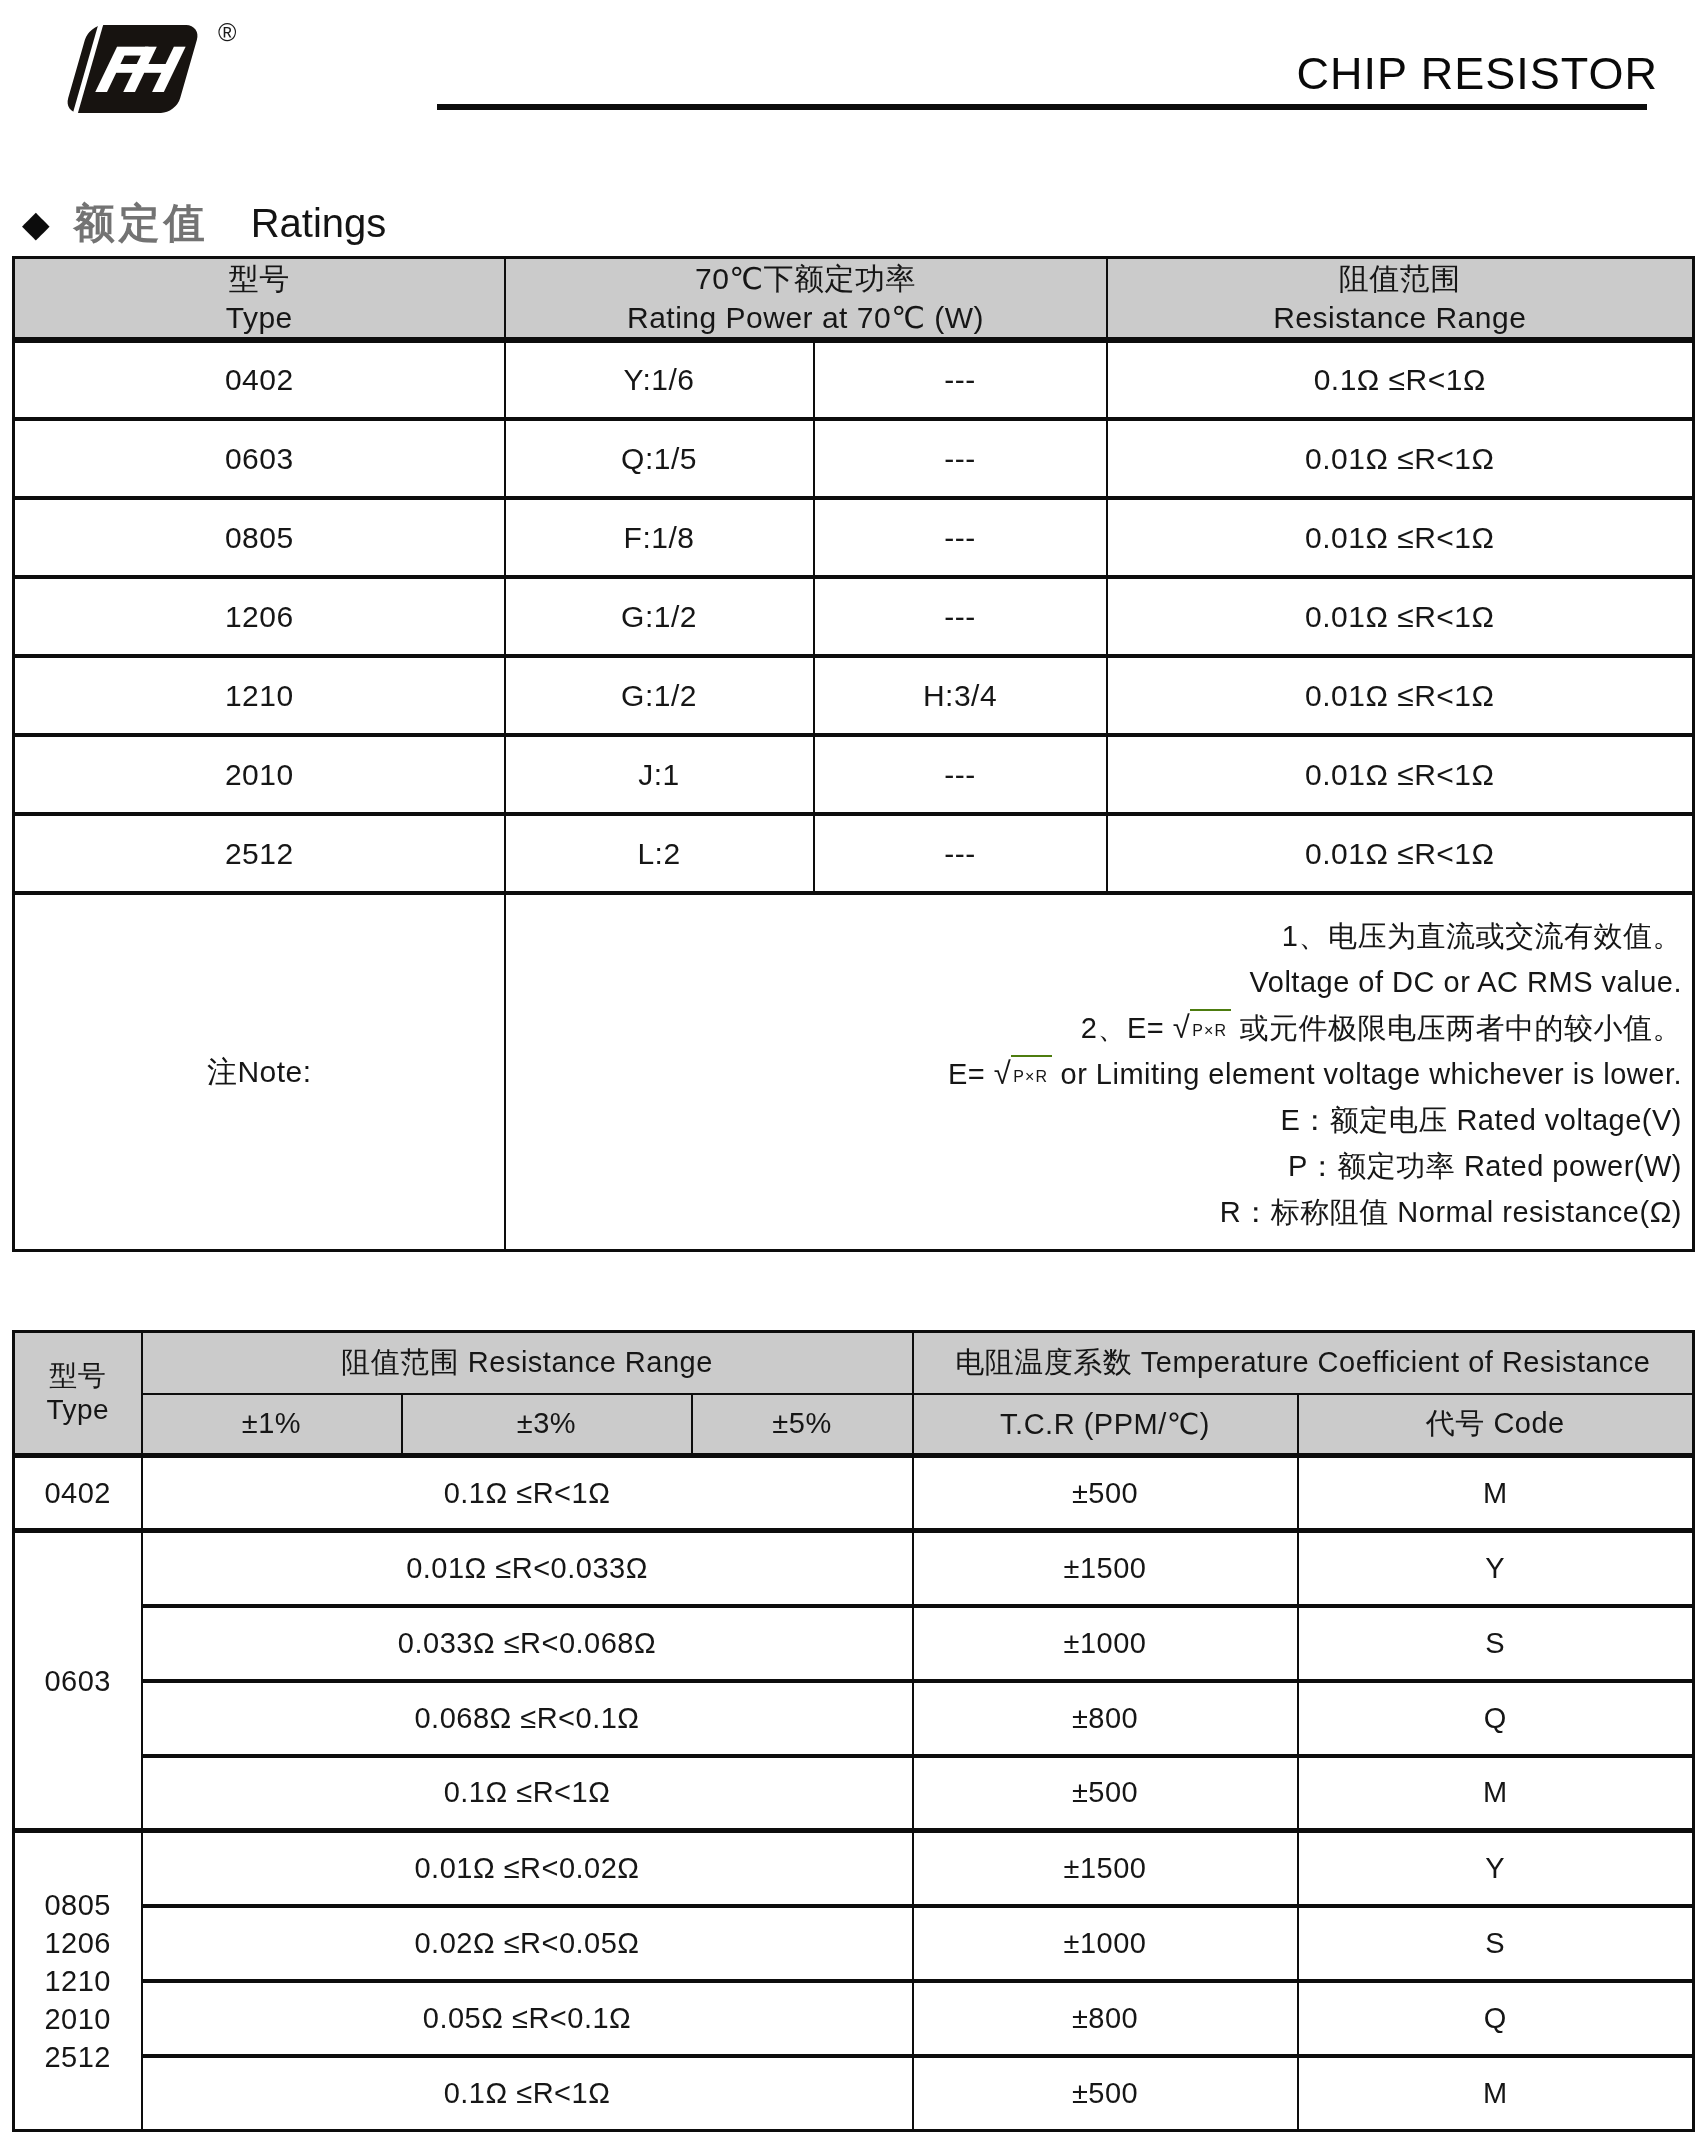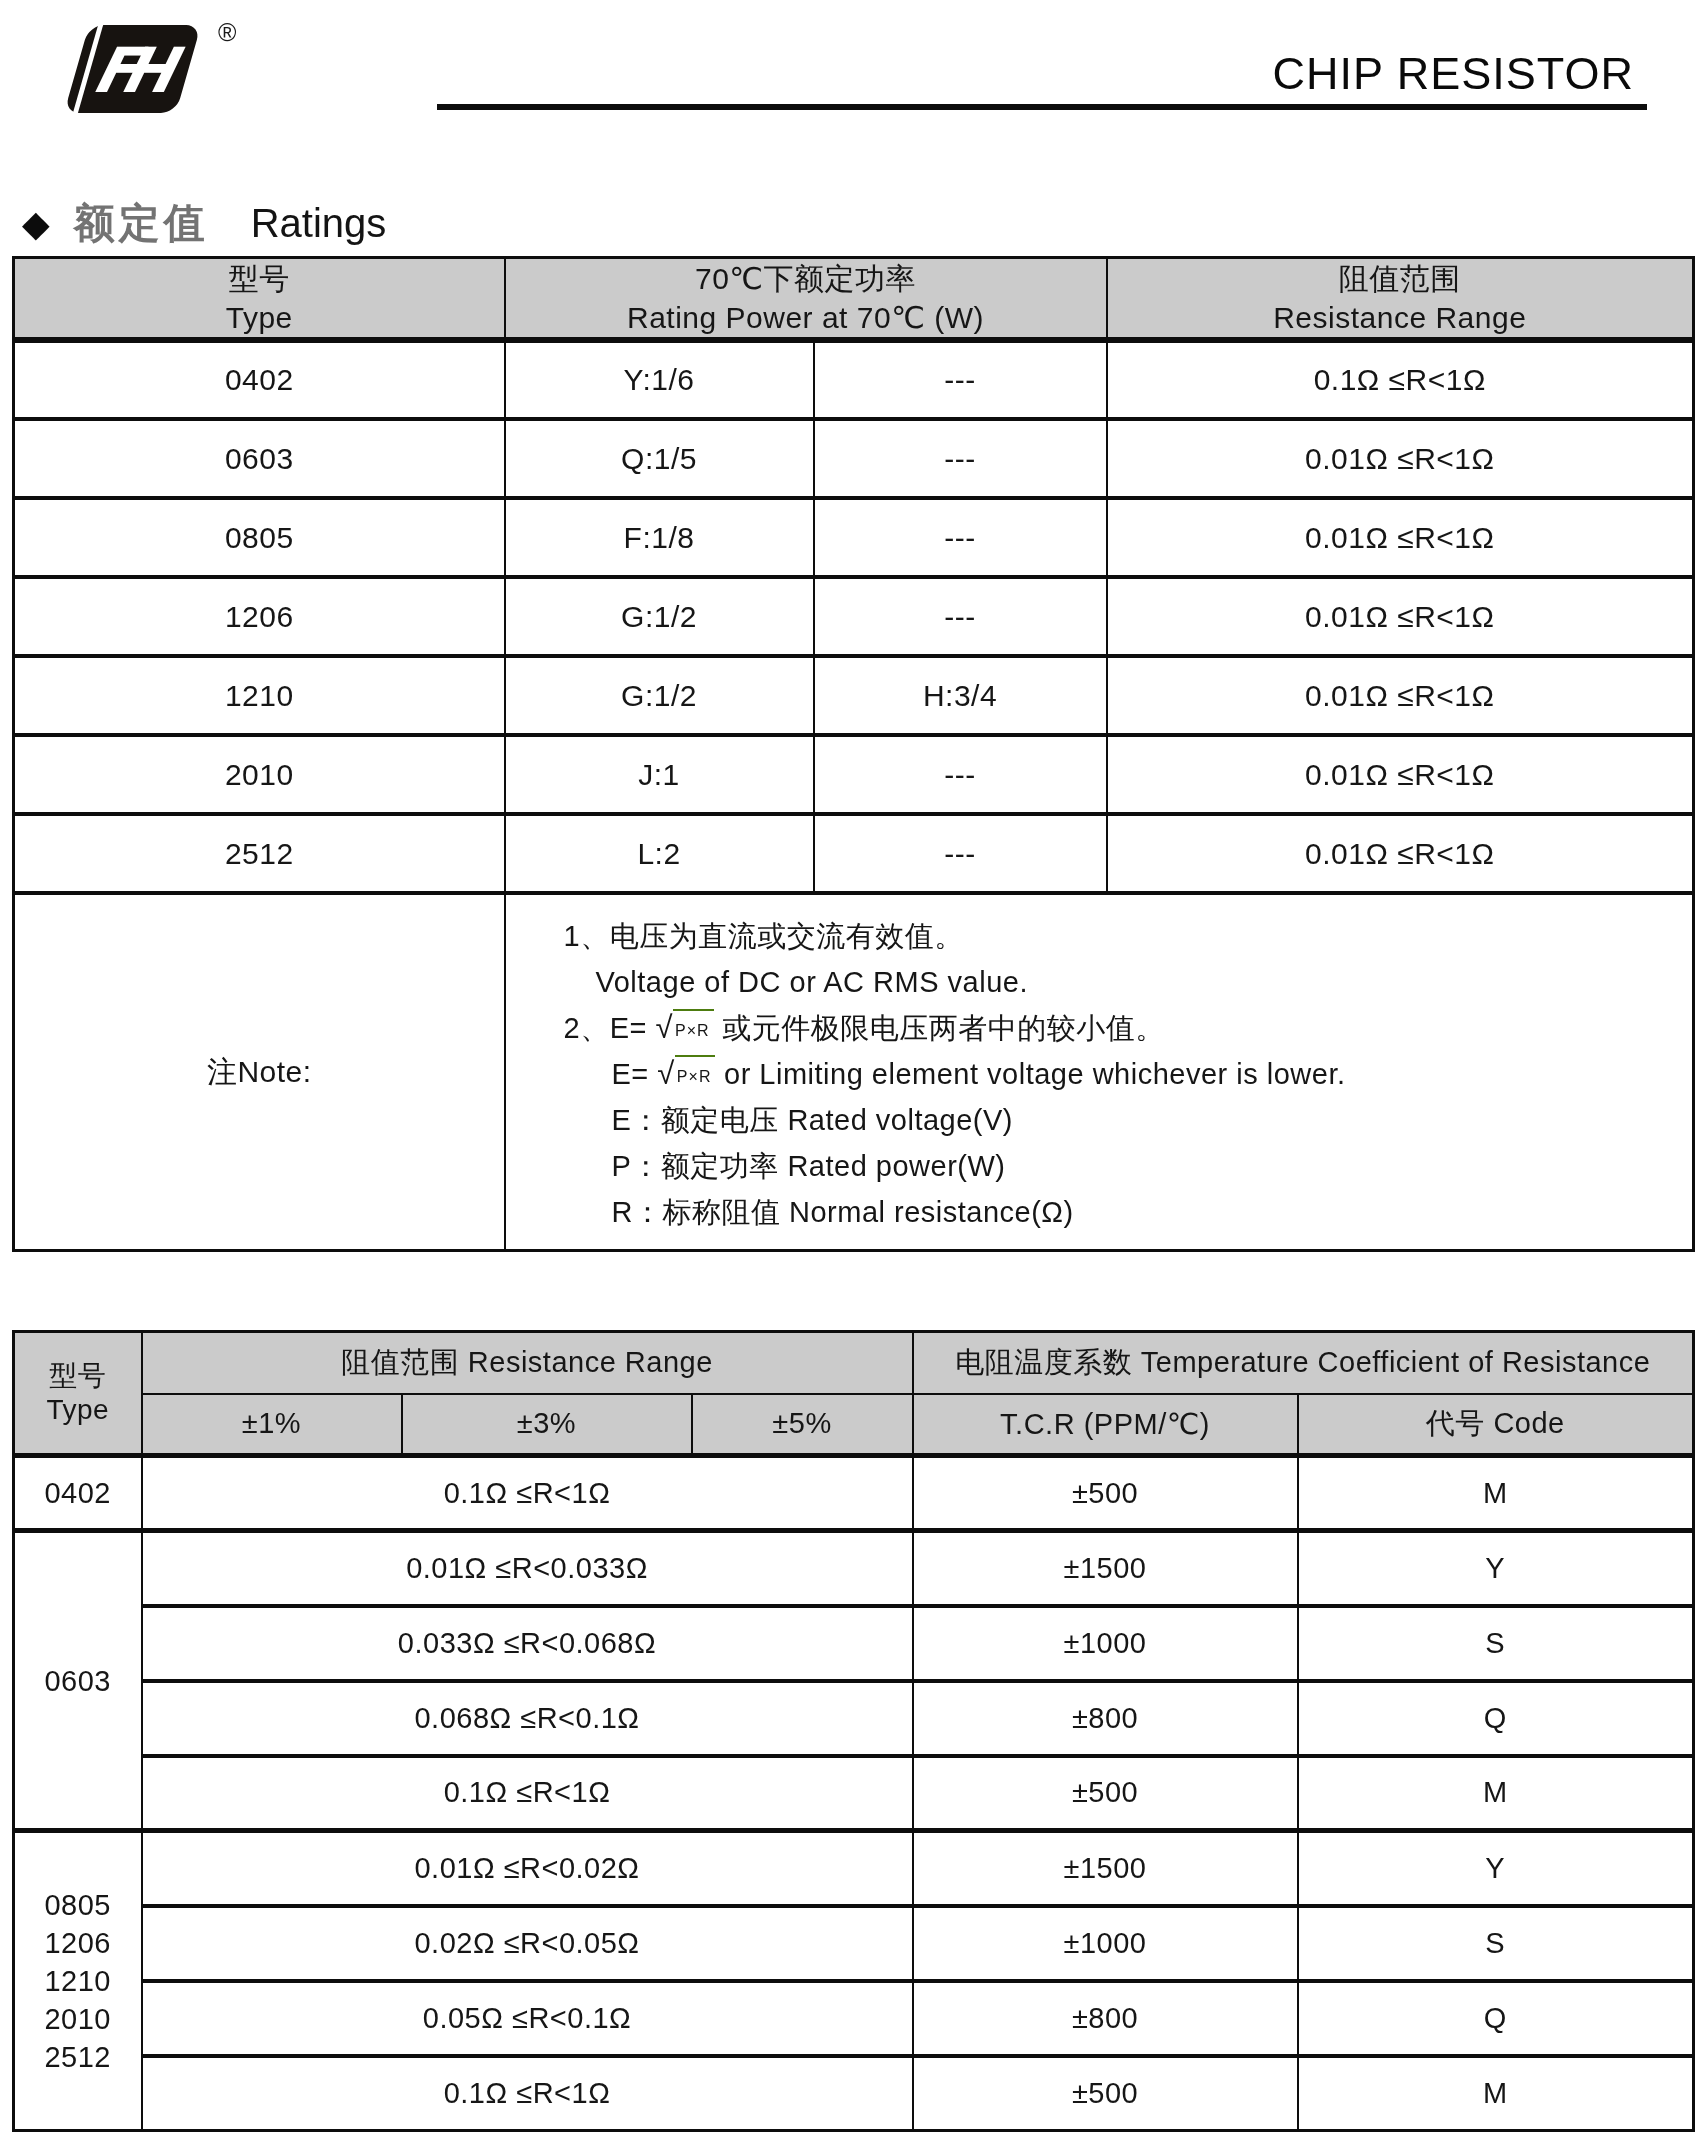--- a/index.html
+++ b/index.html
@@ -6,21 +6,21 @@
   html, body { background: #ffffff; }
   body { font-family: "Liberation Sans", "DejaVu Sans", sans-serif; color: #111; }
   .page { position: relative; width: 1704px; height: 2148px; background: #fff; overflow: hidden; }
 
   
   .logo-icon { position: absolute; left: 62px; top: 22px; }
   .reg-mark { position: absolute; left: 218px; top: 18px; font-size: 25px; color: #1a1a1a; }
   .brand-text { position: absolute; left: 243px; top: 24px; line-height: 1; }
   .brand-cn { font-size: 47px; font-weight: bold; letter-spacing: 4px; color: #171310; }
   .brand-en { font-size: 38px; font-weight: bold; letter-spacing: 3.5px; color: #171310; margin-top: 6px; }
-  .doc-title { position: absolute; right: 70px; top: 48px; font-size: 45px; letter-spacing: 1px; color: #0a0a0a; }
+  .doc-title { position: absolute; right: 46px; top: 48px; font-size: 45px; letter-spacing: 1px; color: #0a0a0a; }
   .masthead-rule { position: absolute; left: 437px; top: 104px; width: 1210px; height: 6px; background: #0d0d0d; }
 
   
   .section-heading { position: absolute; left: 22px; top: 196px; display: flex; align-items: center; }
   .diamond { font-size: 36px; color: #0c0c0c; margin-right: 12px; }
   .sec-cn { font-size: 41px; font-weight: bold; letter-spacing: 4px; color: #737373; margin-left: 12px; }
   .sec-en { font-size: 40px; color: #141414; margin-left: 42px; }
 
   
   table { border-collapse: collapse; table-layout: fixed; background: #fff; border-radius: 10px; }
@@ -30,21 +30,21 @@
 
   
   .t1 { position: absolute; left: 12px; top: 256px; width: 1680px; border: 3px solid #0d0d0d; }
   .t1 td { border: 2px solid #0d0d0d; font-size: 30px; letter-spacing: 0.5px; }
   .t1 tr.hdr-row { height: 80px; }
   .t1 tr.hdr-row td { border-bottom: 6px solid #0d0d0d; }
   .t1 tr.r { height: 79px; }
   .t1 tr.r td { border-top: 4px solid #0d0d0d; border-bottom: 4px solid #0d0d0d; }
   .t1 tr.note-row { height: 326px; }
   .t1 tr.note-row td { border-top: 4px solid #0d0d0d; }
-  .note-body { text-align: left; padding: 18px 10px 14px 58px; }
+  .note-body { text-align: right; padding: 18px 10px 14px 58px; }
   .note-line { font-size: 29px; line-height: 46px; white-space: nowrap; }
   .ind1 { padding-left: 32px; }
   .ind2 { padding-left: 48px; }
   .sqrt-sign { font-size: 31px; }
   .radicand { display: inline-block; border-top: 2px solid #4d7c0f; font-size: 16px; letter-spacing: 1px; padding: 10px 4px 0 2px; line-height: 1.2; vertical-align: 2px; }
 
   
   .t2 { position: absolute; left: 12px; top: 1330px; width: 1680px; border: 3px solid #0d0d0d; }
   .t2 td { border: 2px solid #0d0d0d; font-size: 29px; letter-spacing: 0.5px; }
   .t2 tr.h1 { height: 62px; }

